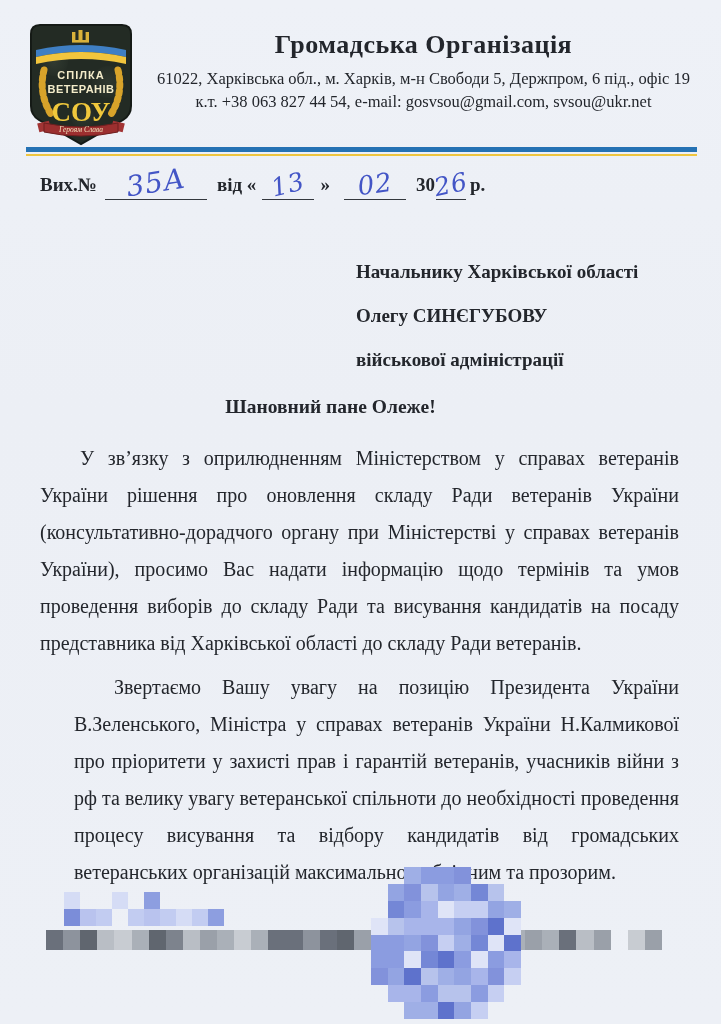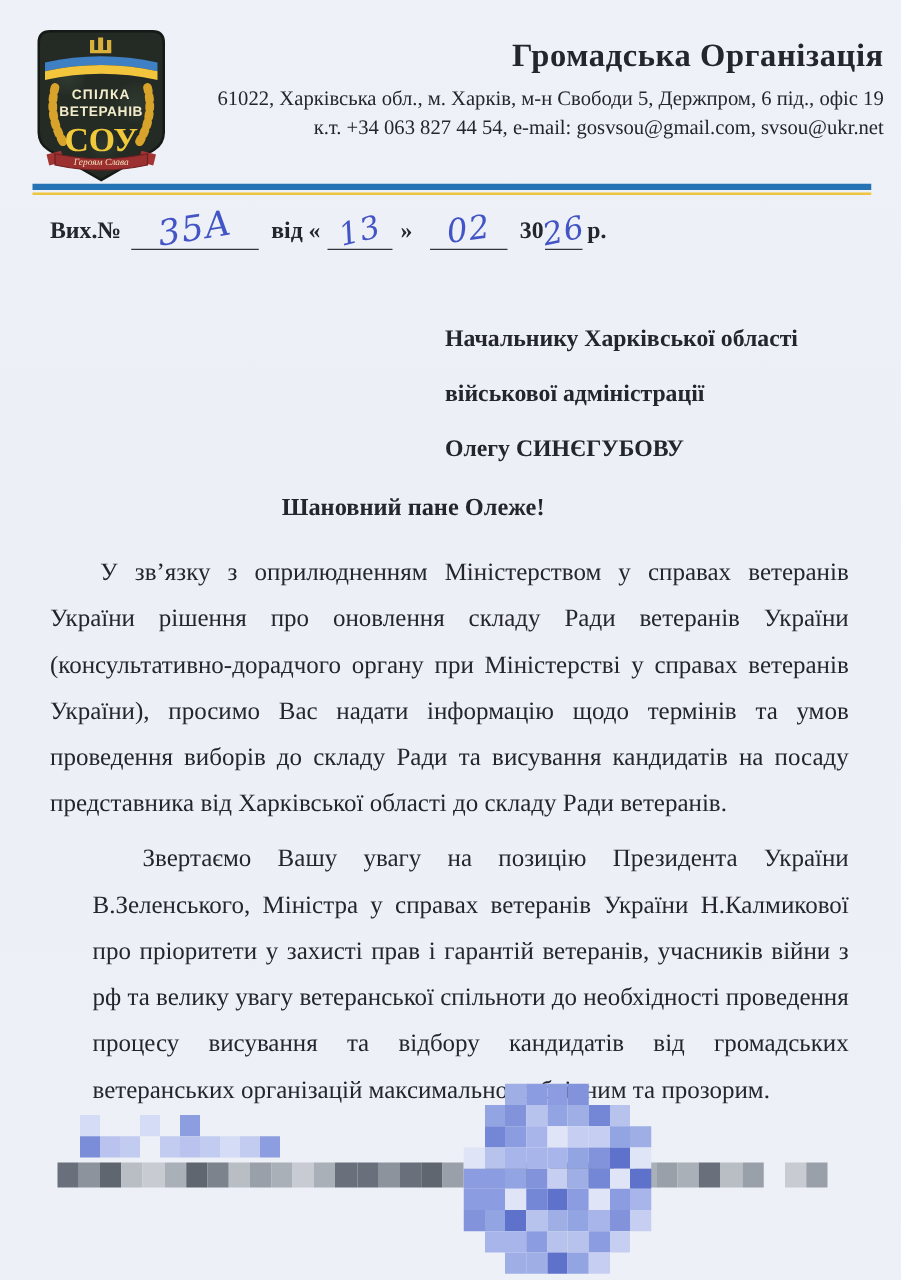--- a/index.html
+++ b/index.html
@@ -17,21 +17,21 @@
     margin:0 auto;
     background:var(--paper);
     background-image:linear-gradient(180deg,#eef1f7 0%,#ecEFf5 40%,#edf0f6 100%);
     font-family:"Liberation Serif", serif;
     color:var(--text);
     overflow:hidden;
   }
 
   
   .logo{position:absolute;left:28px;top:22px;width:106px;height:126px;}
-  .header-text{position:absolute;left:140px;right:14px;top:30px;text-align:right;}
+  .header-text{position:absolute;left:140px;right:14px;top:30px;text-align:center;}
   .org-type{font-size:26px;font-weight:bold;letter-spacing:.5px;}
   .org-name{font-size:28px;font-weight:bold;margin-top:8px;letter-spacing:.3px;}
   .addr{font-size:16.5px;margin-top:9px;font-family:Liberation Serif, serif;}
   .contact{font-size:16.5px;margin-top:3px;}
 
   .divider{position:absolute;left:26px;right:24px;top:147px;height:10px;}
   .divider .blue{height:5px;background:var(--divider-blue);}
   .divider .yellow{height:2.5px;background:var(--divider-yellow);margin-top:1.5px;}
 
   
@@ -128,21 +128,21 @@
         <rect x="84" y="100" width="12" height="9" fill="#a23434" transform="rotate(14 90 104)"></rect>
         <path d="M16 101 Q53 109 90 101 L90 110 Q53 118 16 110 Z" fill="#9c2f2f" stroke="#6e1f1f" stroke-width="1"></path>
         <text x="53" y="110" text-anchor="middle" font-family="Liberation Serif, serif" font-size="7.5" font-style="italic" fill="#f0e2bd">Героям Слава</text>
       </g>
     </svg>
   </div>
 
   <div class="header-text">
     <div class="org-type">Громадська Організація</div>
     <div class="addr">61022, Харківська обл., м. Харків, м-н Свободи 5, Держпром, 6 під., офіс 19</div>
-    <div class="contact">к.т. +34 063 827 44 54, e-mail: gosvsou@gmail.com, svsou@ukr.net</div>
+    <div class="contact">к.т. +38 063 827 44 54, e-mail: gosvsou@gmail.com, svsou@ukr.net</div>
   </div>
 
   <div class="divider">
     <div class="blue"></div>
     <div class="yellow"></div>
   </div>
 
   <div class="ref-line">
     <span class="printed">Вих.№</span>
     <span class="blank b-num">
@@ -158,22 +158,22 @@
       </span>
     <span class="printed">30</span>
     <span class="blank b-year">
         <span class="hw">26</span>
       </span>
     <span class="printed">р.</span>
   </div>
 
   <div class="recipient">
     <div>Начальнику Харківської області</div>
+    <div>Олегу СИНЄГУБОВУ</div>
     <div>військової адміністрації</div>
-    <div>Олегу СИНЄГУБОВУ</div>
   </div>
 
   <div class="salutation">Шановний пане Олеже!</div>
 
   <div class="body-text">
     <p>У зв’язку з оприлюдненням Міністерством у справах ветеранів України рішення про оновлення складу Ради ветеранів України (консультативно-дорадчого органу при Міністерстві у справах ветеранів України), просимо Вас надати інформацію щодо термінів та умов проведення виборів до складу Ради та висування кандидатів на посаду представника від Харківської області до складу Ради ветеранів.</p>
     <p>Звертаємо Вашу увагу на позицію Президента України В.Зеленського, Міністра у справах ветеранів України Н.Калмикової про пріоритети у захисті прав і гарантій ветеранів, учасників війни з рф та велику увагу ветеранської спільноти до необхідності проведення процесу висування та відбору кандидатів від громадських ветеранських організацій максимально публічним та прозорим.</p>
   </div>
 
   <div class="px-grid redact-signature" style="grid-template-columns: repeat(10, 1fr); grid-template-rows: repeat(2, 1fr);">

